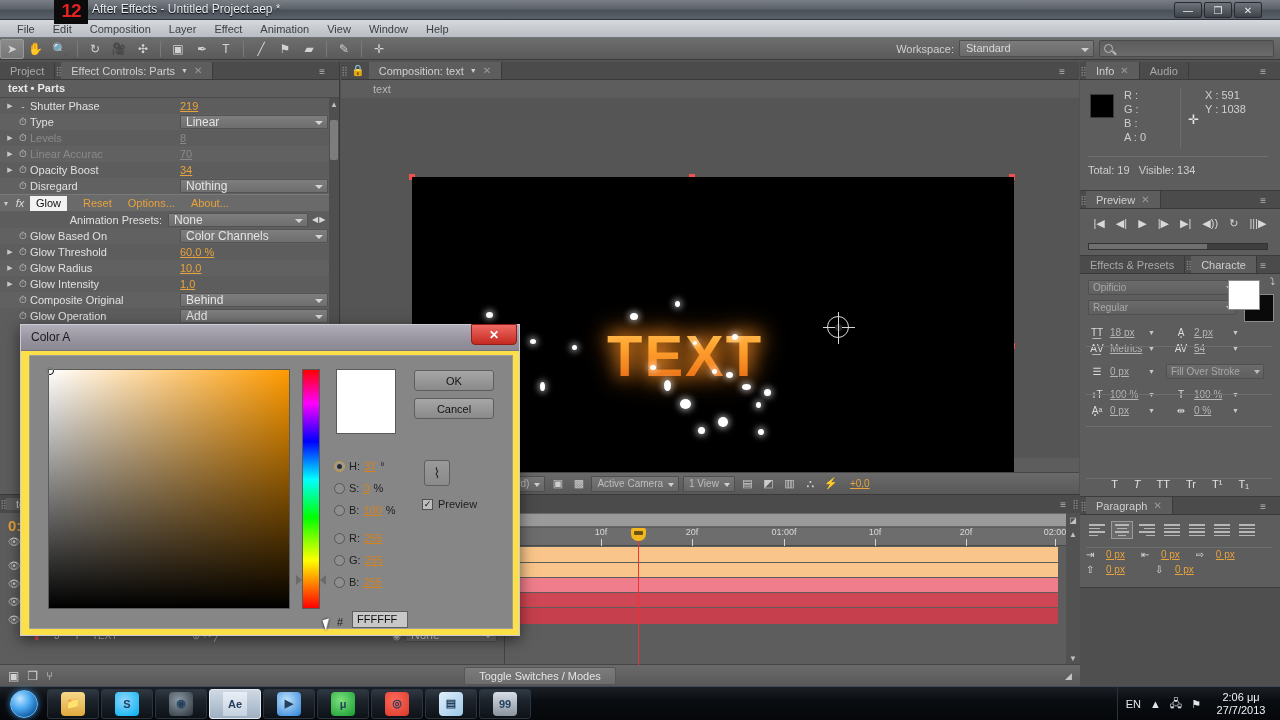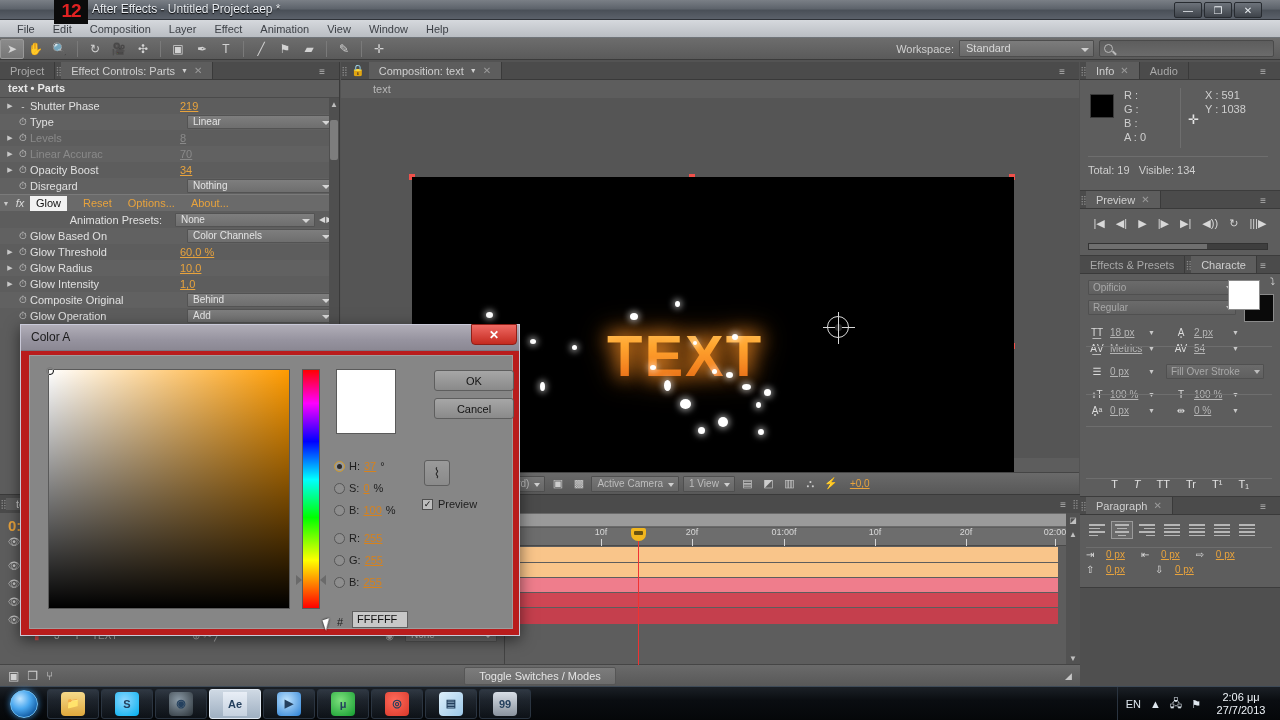--- a/index.html
+++ b/index.html
@@ -89,22 +89,22 @@
   #ec-body { position:relative; height:393px; overflow:hidden; background:#5d5d5d;}
   .prow { display:flex; align-items:center; height:16px; font-size:11px; padding-left:4px;}
   .prow.alt { background:#616161; }
   .prow.dim .plabel, .prow.dim .pval { color:#8a8a8a;}
   .tri { width:12px; color:#c8c8c8; font-size:7px; text-align:center;}
   .stopw { width:14px; color:#c9c9c9; font-size:10px; text-align:center;}
   .plabel { color:#e0e0e0; width:150px; }
   .pval { color:#e8a33d; text-decoration:underline; }
   .pdd {
     background:linear-gradient(to bottom,#7e7e7e,#6e6e6e); border:1px solid #535353;
-    color:#e4e4e4; height:14px; line-height:12px; font-size:10px; padding:0 16px 0 5px;
-    position:relative; border-radius:1px; min-width:90px;margin-left:7px;
+    color:#e4e4e4; height:14px; line-height:12px; font-size:12px; padding:0 16px 0 5px;
+    position:relative; border-radius:1px; min-width:90px;
   }
   .pdd::after{content:""; position:absolute; right:4px; top:5px; border-left:4px solid transparent;border-right:4px solid transparent;border-top:4px solid #d5d5d5;}
   #glow-row { display:flex; align-items:center; height:17px; background:#6a6a6a; border-top:1px solid #7a7a7a;}
   #glow-name { background:#f2f2f2; color:#111; font-size:11px; padding:0 6px; margin-left:2px; line-height:15px;}
   .fx-i { color:#dcdcdc; font-style:italic; font-size:11px; width:16px; text-align:center;}
   .glink { color:#e8a33d; font-size:11px; margin-left:16px;}
   #ec-scroll { position:absolute; right:0; top:0; width:10px; height:100%; background:#4f4f4f;}
   #ec-thumb { position:absolute; right:1px; top:22px; width:8px; height:40px; background:#7d7d7d; border-radius:2px;}
   #ec-up { position:absolute; right:1px; top:2px; color:#bdbdbd; font-size:8px;}
   .arrows { color:#d8d8d8; font-size:8px; margin-left:4px; letter-spacing:1px;}
@@ -212,21 +212,21 @@
   #tl-vscroll { position:absolute; right:0; top:18px; width:14px; height:152px; background:#525252;}
   .vsbtn { width:14px; height:14px; color:#c0c0c0; font-size:8px; display:flex; align-items:center; justify-content:center;}
   #tl-bottom { position:absolute; left:0; bottom:0; width:1080px; height:22px; background:linear-gradient(to bottom,#6a6a6a,#585858); border-top:1px solid #454545; display:flex; align-items:center;}
   #tsm { margin:12px auto; background:linear-gradient(to bottom,#7c7c7c,#6c6c6c); border:1px solid #565656; border-radius:2px; color:#e4e4e4; font-size:11px; padding:2px 14px;}
   #tl-bl { position:absolute; left:8px; display:flex; gap:8px; color:#d0d0d0; font-size:12px;}
   #tl-layerrow { position:absolute; left:0; top:132px; width:505px; height:16px; display:flex; align-items:center; color:#c9c9c9; font-size:10px;}
 
   
   #cpick {
     position:absolute; left:20px; top:324px; width:500px; height:312px;
-    background:#b91c1c; border:1px solid #c9c9d8;
+    background:#fde047; border:1px solid #c9c9d8;
     box-shadow:0 4px 14px rgba(0,0,0,.55);
     z-index:50;
   }
   #cp-title {
     height:26px; background:linear-gradient(to bottom,#b1aeb8 0%,#96939f 60%,#8b8893 100%);
     position:relative; border-bottom:1px solid #7a7781;
   }
   #cp-title span { position:absolute; left:10px; top:5px; color:#1b1b1b; font-size:12px;}
   #cp-close {
     position:absolute; right:2px; top:-1px; width:46px; height:21px;
@@ -259,21 +259,21 @@
   .cp-key { color:#1d1d1d; font-size:11px;}
   .cp-v { color:#d6821d; font-size:11px; text-decoration:underline;}
   .cp-u { color:#1d1d1d; font-size:11px;}
   #cp-hexlbl { position:absolute; left:307px; top:260px; color:#1d1d1d; font-size:11px;}
   #cp-hex {
     position:absolute; left:322px; top:255px; width:56px; height:17px;
     background:#c8c8c8; border:1px solid #5f5f5f; color:#111; font-size:11px;
     padding:0 4px; line-height:15px;
   }
   .cp-btn {
-    position:absolute; left:404px; width:80px; height:21px;
+    position:absolute; left:384px; width:80px; height:21px;
     background:linear-gradient(to bottom,#a6a6a6,#8a8a8a); border:1px solid #5e5e5e;
     border-radius:3px; color:#141414; font-size:11px;
     display:flex; align-items:center; justify-content:center;
   }
   #cp-ok { top:14px; } #cp-cancel { top:42px; }
   #cp-eyed {
     position:absolute; left:394px; top:104px; width:26px; height:26px;
     background:linear-gradient(to bottom,#9a9a9a,#8a8a8a); border:1px solid #5e5e5e; border-radius:3px;
     display:flex; align-items:center; justify-content:center; color:#2a2a2a; font-size:14px;
   }

